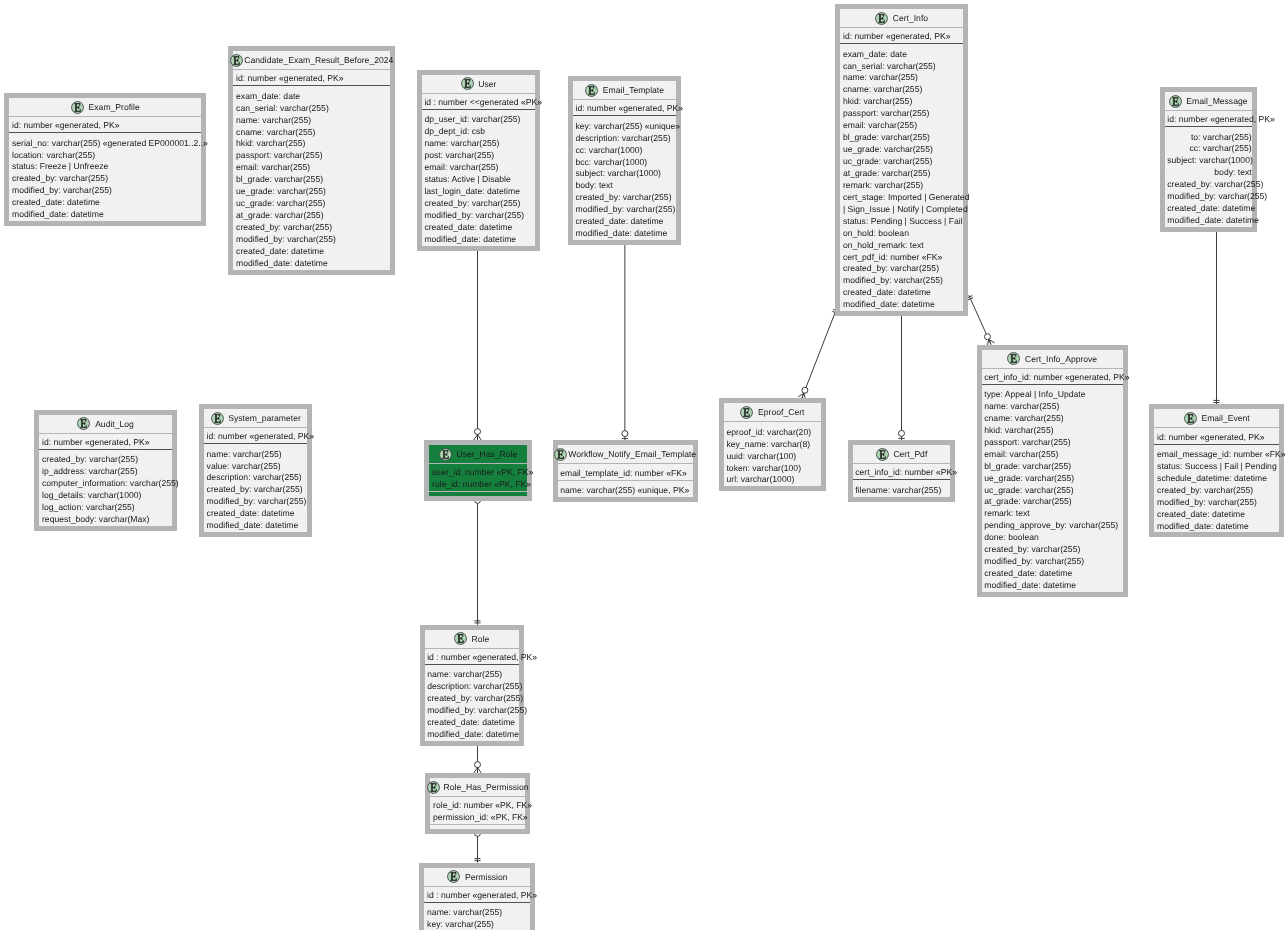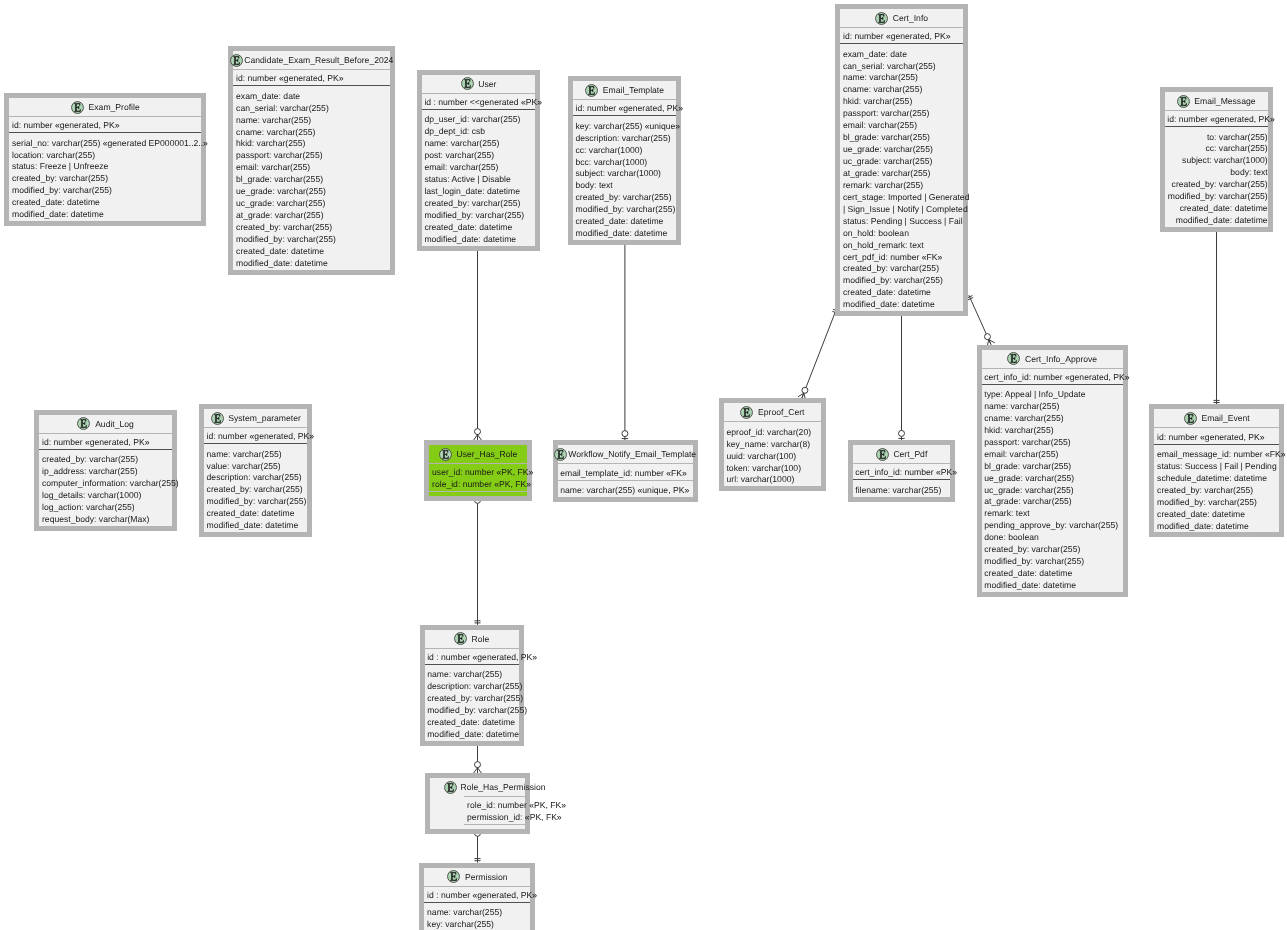--- a/index.html
+++ b/index.html
@@ -254,21 +254,21 @@
         <div class="row">status: Pending | Success | Fail</div>
         <div class="row">on_hold: boolean</div>
         <div class="row">on_hold_remark: text</div>
         <div class="row">cert_pdf_id: number «FK»</div>
         <div class="row">created_by: varchar(255)</div>
         <div class="row">modified_by: varchar(255)</div>
         <div class="row">created_date: datetime</div>
         <div class="row">modified_date: datetime</div>
       </div>
     </div>
-    <div class="entity" style="left: 1159.6px; top: 87px; width: 113px; border-color: rgb(180, 180, 180); background: rgb(241, 241, 241);">
+    <div class="entity" style="left: 1159.6px; top: 87px; width: 97px; border-color: rgb(180, 180, 180); background: rgb(241, 241, 241);">
       <div class="ent-title center">
         <svg class="eicon" viewBox="0 0 13 13" aria-label="E" style="margin-right: 4.7px;">
           <circle cx="6.5" cy="6.5" r="5.95" fill="#aed6b4" stroke="#3c3c3c" stroke-width="0.85"></circle>
           <path fill="#1a1a1a" stroke="#1a1a1a" stroke-width="0.55" stroke-linejoin="round" d="M3.5 10.23 4.447 10.067 V2.927 L3.5 2.77 V2.45 H9.038 V4.389 H8.674 L8.498 3.078 Q7.882 2.994 6.715 2.994 H5.509 V6.159 H7.502 L7.672 5.192 H8.025 V7.681 H7.672 L7.502 6.702 H5.509 V10.006 H6.962 Q8.383 10.006 8.823 9.91 L9.137 8.412 H9.5 L9.395 10.55 H3.5 Z"></path>
         </svg>
         <span class="ent-name">Email_Message</span>
       </div>
       <div class="ent-sect thick first" style="border-bottom-color: rgb(80, 80, 80);">
         <div class="row">id: number «generated, PK»</div>
       </div>
@@ -317,21 +317,21 @@
       <div class="ent-sect  last" style="border-bottom-color: rgb(180, 180, 180);">
         <div class="row">name: varchar(255)</div>
         <div class="row">value: varchar(255)</div>
         <div class="row">description: varchar(255)</div>
         <div class="row">created_by: varchar(255)</div>
         <div class="row">modified_by: varchar(255)</div>
         <div class="row">created_date: datetime</div>
         <div class="row">modified_date: datetime</div>
       </div>
     </div>
-    <div class="entity" style="left: 424.4px; top: 440.2px; width: 107.3px; border-color: rgb(180, 180, 180); background: #84cc16;">
+    <div class="entity" style="left: 424.4px; top: 440.2px; width: 107.3px; border-color: rgb(180, 180, 180); background: #15803d;">
       <div class="ent-title center">
         <svg class="eicon" viewBox="0 0 13 13" aria-label="E" style="margin-right: 4.7px;">
           <circle cx="6.5" cy="6.5" r="5.95" fill="#aed6b4" stroke="#3c3c3c" stroke-width="0.85"></circle>
           <path fill="#1a1a1a" stroke="#1a1a1a" stroke-width="0.55" stroke-linejoin="round" d="M3.5 10.23 4.447 10.067 V2.927 L3.5 2.77 V2.45 H9.038 V4.389 H8.674 L8.498 3.078 Q7.882 2.994 6.715 2.994 H5.509 V6.159 H7.502 L7.672 5.192 H8.025 V7.681 H7.672 L7.502 6.702 H5.509 V10.006 H6.962 Q8.383 10.006 8.823 9.91 L9.137 8.412 H9.5 L9.395 10.55 H3.5 Z"></path>
         </svg>
         <span class="ent-name">User_Has_Role</span>
       </div>
       <div class="ent-sect thin first" style="border-bottom-color: rgb(180, 180, 180);">
         <div class="row">user_id: number «PK, FK»</div>
         <div class="row">role_id: number «PK, FK»</div>
@@ -449,21 +449,21 @@
       </div>
       <div class="ent-sect  last" style="border-bottom-color: rgb(180, 180, 180);">
         <div class="row">name: varchar(255)</div>
         <div class="row">description: varchar(255)</div>
         <div class="row">created_by: varchar(255)</div>
         <div class="row">modified_by: varchar(255)</div>
         <div class="row">created_date: datetime</div>
         <div class="row">modified_date: datetime</div>
       </div>
     </div>
-    <div class="entity" style="left: 425.4px; top: 773.2px; width: 104.9px; border-color: rgb(180, 180, 180); background: rgb(241, 241, 241); padding-left: 34px;">
+    <div class="entity" style="left: 425.4px; top: 773.2px; width: 104.9px; border-color: rgb(180, 180, 180); background: rgb(241, 241, 241);">
       <div class="ent-title center">
         <svg class="eicon" viewBox="0 0 13 13" aria-label="E" style="margin-right: 3.32px;">
           <circle cx="6.5" cy="6.5" r="5.95" fill="#aed6b4" stroke="#3c3c3c" stroke-width="0.85"></circle>
           <path fill="#1a1a1a" stroke="#1a1a1a" stroke-width="0.55" stroke-linejoin="round" d="M3.5 10.23 4.447 10.067 V2.927 L3.5 2.77 V2.45 H9.038 V4.389 H8.674 L8.498 3.078 Q7.882 2.994 6.715 2.994 H5.509 V6.159 H7.502 L7.672 5.192 H8.025 V7.681 H7.672 L7.502 6.702 H5.509 V10.006 H6.962 Q8.383 10.006 8.823 9.91 L9.137 8.412 H9.5 L9.395 10.55 H3.5 Z"></path>
         </svg>
         <span class="ent-name">Role_Has_Permission</span>
       </div>
       <div class="ent-sect thin first" style="border-bottom-color: rgb(180, 180, 180);">
         <div class="row">role_id: number «PK, FK»</div>
         <div class="row">permission_id: «PK, FK»</div>

